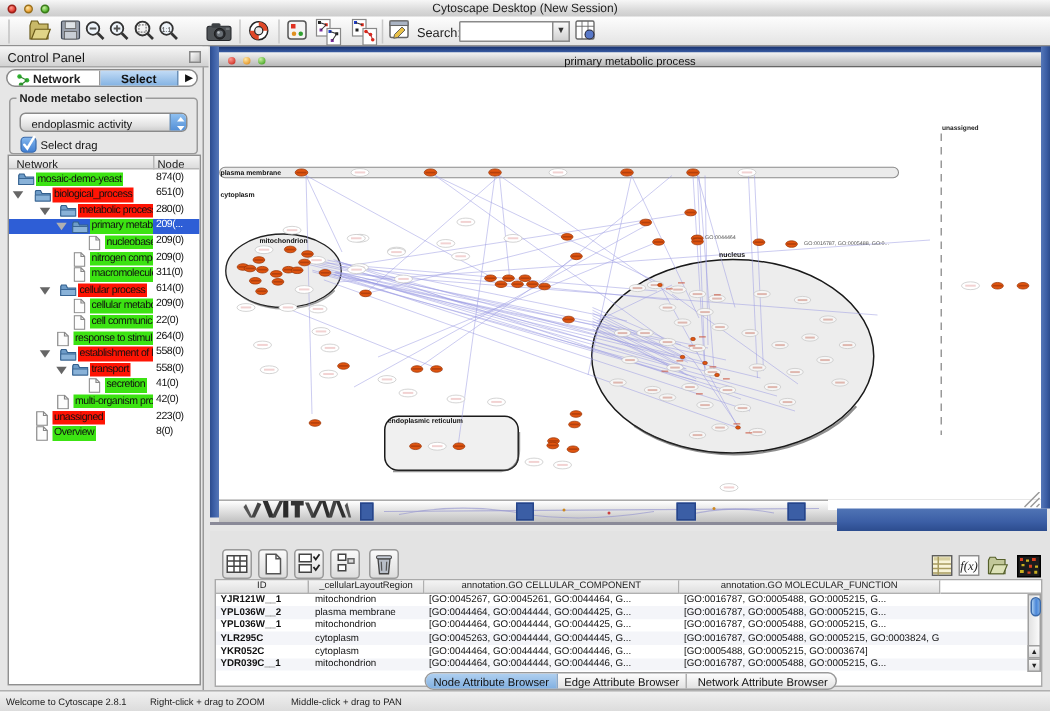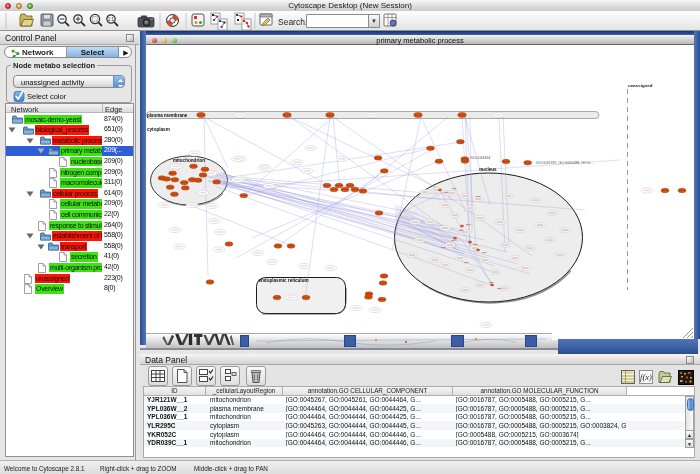--- a/index.html
+++ b/index.html
@@ -142,44 +142,44 @@
             <line x1="3" y1="7.5" x2="7" y2="4.5" stroke="#2a8a2a" stroke-width="0.8"></line>
           </svg>
  <div class="abs" style="left:17px;top:1px;font-size:8px;font-weight:bold;color:#222;">Network</div>
 </div>
 <div class="abs" style="left:62px;top:0;width:52px;height:12px;background:linear-gradient(#c3dcf6,#78abdf);border-right:1px solid #6a90b8;text-align:center;font-size:8px;font-weight:bold;color:#111;line-height:12px;">Select</div>
 <div class="abs" style="left:114px;top:0;width:14px;height:12px;text-align:center;font-size:7px;color:#111;line-height:12px;">▶</div>
 </div>
 <div class="abs" style="left:6px;top:34px;width:126px;height:38px;border:1px solid #9a9a9a;border-radius:3px;"></div>
 <div class="abs" style="left:11px;top:29.5px;background:#e6e6e6;padding:0 2px;font-size:7.5px;font-weight:bold;color:#222;">Node metabo selection</div>
 <div class="abs" style="left:13px;top:44px;width:112px;height:13px;background:linear-gradient(#ffffff,#e2e2e2 70%,#cfcfcf);border:1px solid #8a8a8a;border-radius:4px;overflow:hidden;">
-<div class="abs" style="left:7px;top:2px;font-size:7.5px;color:#111;">unassigned activity</div>
+<div class="abs" style="left:7px;top:2px;font-size:7.5px;color:#111;">endoplasmic activity</div>
 <div class="abs" style="left:99px;top:0;width:13px;height:13px;background:linear-gradient(#8fc0f0,#4886d2);border-left:1px solid #6a90b8;">
 <svg width="13" height="13">
             <path d="M6.5 2 L9 5 L4 5 Z" fill="#fff"></path>
             <path d="M6.5 11 L9 8 L4 8 Z" fill="#fff"></path>
           </svg>
 </div>
       </div>
 <svg class="abs" style="left:13px;top:58px;" width="14" height="13">
 <rect x="1" y="2.5" width="10" height="10" rx="2.5" fill="url(#cbg)" stroke="#3a6aaa" stroke-width="0.8"></rect>
 <defs>
           <linearGradient id="cbg" x1="0" y1="0" x2="0" y2="1">
             <stop offset="0" stop-color="#85b8ee"></stop>
             <stop offset="1" stop-color="#3f7ed2"></stop>
           </linearGradient>
         </defs>
 <path d="M3.2 7.5 L5.2 10 L9.8 2.2" stroke="#fff" stroke-width="1.7" fill="none" stroke-linecap="round"></path>
 </svg>
-<div class="abs" style="left:27px;top:61px;font-size:7.5px;color:#111;">Select color</div>
+<div class="abs" style="left:27px;top:61px;font-size:7.5px;color:#111;">Select drag</div>
 <div class="abs" style="left:5px;top:72px;width:129px;height:354px;background:#fff;border:1px solid #909090;overflow:hidden;">
 <div class="abs" style="left:0;top:0;width:127px;height:9px;background:linear-gradient(#f4f4f4,#dcdcdc);border-bottom:1px solid #b8b8b8;">
 <div class="abs" style="left:5px;top:0.5px;font-size:7.5px;color:#222;">Network</div>
 <div class="abs" style="left:96px;top:0;width:1px;height:9px;background:#b8b8b8;"></div>
-<div class="abs" style="left:99px;top:0.5px;font-size:7.5px;color:#222;">Edge</div>
+<div class="abs" style="left:99px;top:0.5px;font-size:7.5px;color:#222;">Node</div>
 </div>
 <div class="abs" style="left:0;top:10.0px;width:127px;height:10.5px;">
 <svg class="abs" style="left:6px;top:1px" width="11" height="9">
             <path d="M0.5 2 L0.5 8 L10.5 8 L10.5 3 L5 3 L4 1 L1 1 Z" fill="#6e9cc8" stroke="#33608e" stroke-width="0.8"></path>
             <path d="M0.5 4 L10.5 4 L10.5 8 L0.5 8 Z" fill="#89b2d8" stroke="#33608e" stroke-width="0.6"></path>
           </svg>
 <div class="abs" style="left:18px;top:0.5px;max-width:78px;overflow:hidden;white-space:nowrap;background:#3ce312;font-size:7px;letter-spacing:-0.3px;color:#111;padding:0 1px;line-height:9.5px;">mosaic-demo-yeast</div>
 <div class="abs" style="left:98px;top:0.5px;font-size:7px;letter-spacing:-0.3px;color:#111;">874(0)</div>
 </div>
 <div class="abs" style="left:0;top:20.6px;width:127px;height:10.5px;">
@@ -722,24 +722,20 @@
         <g stroke="#999" stroke-width="1">
           <line x1="2" y1="10" x2="12" y2="0"></line>
           <line x1="6" y1="10" x2="12" y2="4"></line>
           <line x1="10" y1="10" x2="12" y2="8"></line>
         </g>
       </svg>
  <div class="abs" style="left:0;top:317px;width:418px;height:2px;background:#8a8a98;"></div>
 </div>
 
 <div class="abs" style="left:140px;top:354px;width:560px;height:106px;background:#e3e3e3;">
-<div class="abs" style="left:0;top:0;width:560px;height:11px;background:linear-gradient(#f6f6f6,#d2d2d2);border-bottom:1px solid #a8a8a8;">
-<div class="abs" style="left:5px;top:1px;font-size:8.5px;color:#111;">Data Panel</div>
-<div class="abs" style="left:546px;top:1.5px;width:8px;height:8px;border:1px solid #888;background:linear-gradient(135deg,#fff,#bbb);"></div>
-</div>
 <div class="abs" style="left:8px;top:12px;width:20px;height:20px;background:linear-gradient(#fafafa,#ddd);border:1px solid #9a9a9a;border-radius:3px;"><svg width="18" height="18">
           <rect x="2.5" y="3.5" width="13" height="11" fill="#fff" stroke="#444" stroke-width="1"></rect>
           <line x1="2.5" y1="7" x2="15.5" y2="7" stroke="#444"></line>
           <line x1="2.5" y1="10.5" x2="15.5" y2="10.5" stroke="#444"></line>
           <line x1="7" y1="3.5" x2="7" y2="14.5" stroke="#444"></line>
           <line x1="11" y1="3.5" x2="11" y2="14.5" stroke="#444"></line>
         </svg></div>
 <div class="abs" style="left:32px;top:12px;width:20px;height:20px;background:linear-gradient(#fafafa,#ddd);border:1px solid #9a9a9a;border-radius:3px;"><svg width="18" height="18">
           <path d="M4.5 2.5 L11 2.5 L14 5.5 L14 15.5 L4.5 15.5 Z" fill="#fff" stroke="#555" stroke-width="1"></path>
           <path d="M11 2.5 L11 5.5 L14 5.5" fill="none" stroke="#555" stroke-width="1"></path>
@@ -833,18 +829,23 @@
 <div class="abs" style="left:3px;top:0.8px;font-weight:bold;">YDR039C__1</div>
 <div class="abs" style="left:66px;top:0.8px;">mitochondrion</div>
 <div class="abs" style="left:142px;top:0.8px;width:166px;overflow:hidden;">[GO:0044464, GO:0044444, GO:0044446, G...</div>
 <div class="abs" style="left:312px;top:0.8px;width:170px;overflow:hidden;">[GO:0016787, GO:0005488, GO:0005215, G...</div>
 </div>
 </div>
 <div class="abs" style="left:545px;top:42px;width:9px;height:52px;background:linear-gradient(90deg,#e2e2e2,#fbfbfb);border:1px solid #a0a0a0;"></div>
 <div class="abs" style="left:546.5px;top:44px;width:7px;height:13px;border-radius:3.5px;background:linear-gradient(90deg,#a8cdf0,#4a86d8 55%,#76aae6);border:0.5px solid #3a6aaa;"></div>
 <div class="abs" style="left:545px;top:76px;width:9px;height:9px;background:linear-gradient(#fafafa,#d8d8d8);border:1px solid #a0a0a0;font-size:5px;text-align:center;line-height:9px;color:#222;">▲</div>
 <div class="abs" style="left:545px;top:85px;width:9px;height:9px;background:linear-gradient(#fafafa,#d8d8d8);border:1px solid #a0a0a0;font-size:5px;text-align:center;line-height:9px;color:#222;">▼</div>
+<div class="abs" style="left:143px;top:94px;width:275px;height:12px;background:linear-gradient(#fdfdfd,#e2e2e2);border:1px solid #9a9a9a;border-radius:6px;overflow:hidden;font-size:7.5px;color:#111;">
+<div class="abs" style="left:0;top:0;width:88px;height:12px;background:linear-gradient(#b0d0f0,#78aade);border-right:1px solid #8aa8c8;text-align:center;line-height:11px;">Node Attribute Browser</div>
+<div class="abs" style="left:88px;top:0;width:86px;height:12px;border-right:1px solid #b0b0b0;text-align:center;line-height:11px;">Edge Attribute Browser</div>
+<div class="abs" style="left:174px;top:0;width:101px;height:12px;text-align:center;line-height:11px;">Network Attribute Browser</div>
+</div>
 </div>
 <div class="abs" style="left:0;top:460px;width:700px;height:14px;background:linear-gradient(#f0f0f0,#dcdcdc);border-top:1px solid #b0b0b0;font-size:6.3px;color:#222;">
 <div class="abs" style="left:4px;top:3.5px;">Welcome to Cytoscape 2.8.1</div>
 <div class="abs" style="left:100px;top:3.5px;">Right-click + drag to ZOOM</div>
 <div class="abs" style="left:194px;top:3.5px;">Middle-click + drag to PAN</div>
 </div>
 </div>
 </body></html>

